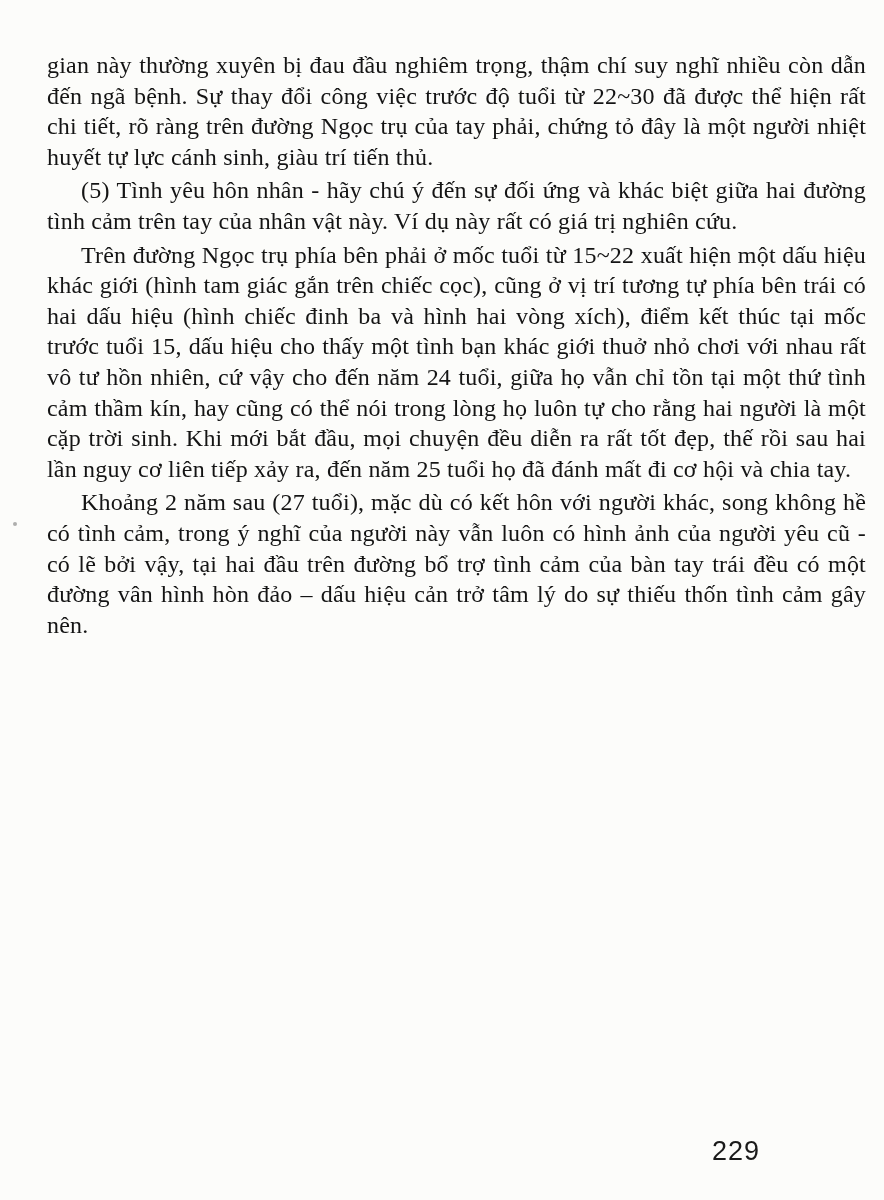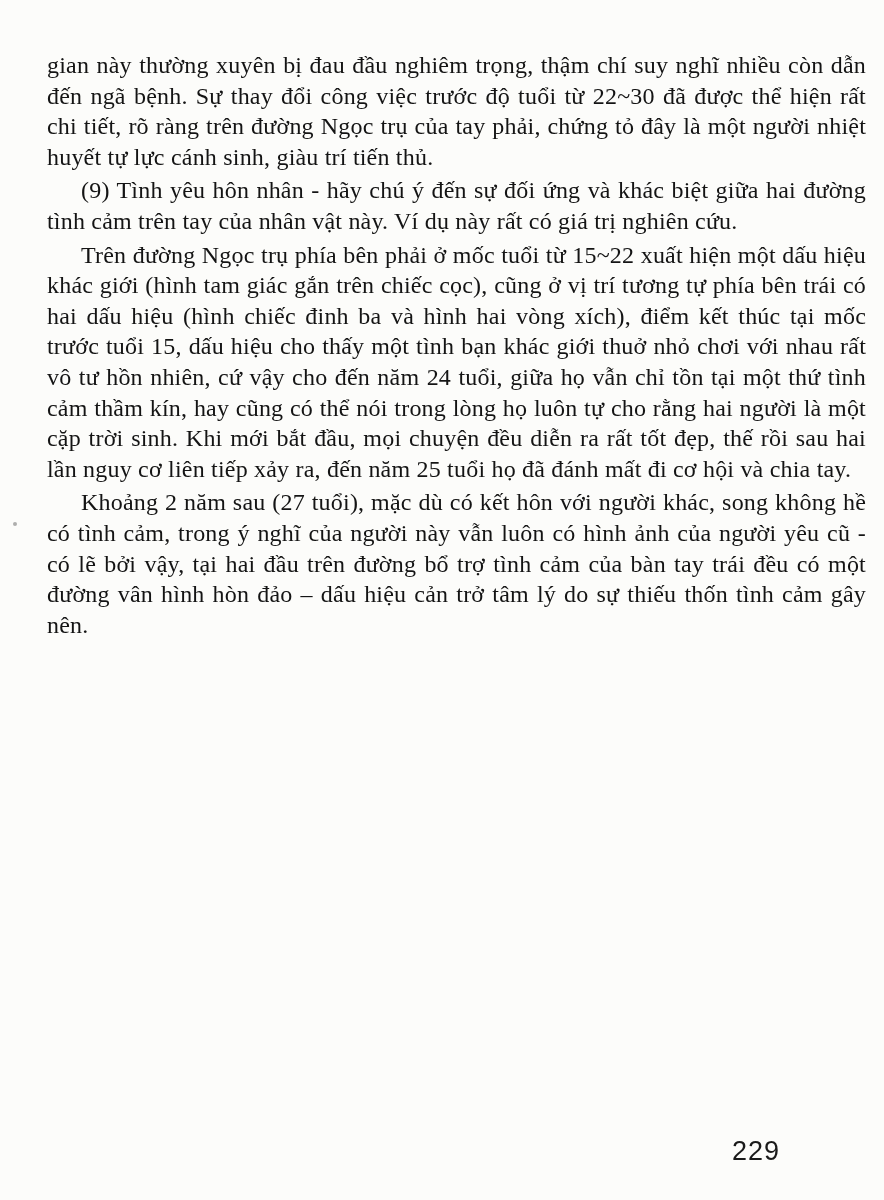--- a/index.html
+++ b/index.html
@@ -30,21 +30,21 @@
   }
   .text-block p {
     margin: 0 0 3px 0;
     text-indent: 34px;
   }
   .text-block p.no-indent {
     text-indent: 0;
   }
   .page-number {
     position: absolute;
-    right: 104px;
+    right: 124px;
     top: 1136px;
     font-family: "Liberation Sans", "DejaVu Sans", sans-serif;
     font-size: 27px;
     color: #1a1a1a;
     letter-spacing: 1px;
   }
   .scan-artifact-dot {
     position: absolute;
     left: 13px;
     top: 522px;
@@ -56,19 +56,19 @@
   }
 </style>
 </head>
 <body>
 
 <div class="page">
   <span class="scan-artifact-dot"></span>
 
   <main class="text-block">
     <p class="no-indent">gian này thường xuyên bị đau đầu nghiêm trọng, thậm chí suy nghĩ nhiều còn dẫn đến ngã bệnh. Sự thay đổi công việc trước độ tuổi từ 22~30 đã được thể hiện rất chi tiết, rõ ràng trên đường Ngọc trụ của tay phải, chứng tỏ đây là một người nhiệt huyết tự lực cánh sinh, giàu trí tiến thủ.</p>
-    <p>(9) Tình yêu hôn nhân - hãy chú ý đến sự đối ứng và khác biệt giữa hai đường tình cảm trên tay của nhân vật này. Ví dụ này rất có giá trị nghiên cứu.</p>
+    <p>(5) Tình yêu hôn nhân - hãy chú ý đến sự đối ứng và khác biệt giữa hai đường tình cảm trên tay của nhân vật này. Ví dụ này rất có giá trị nghiên cứu.</p>
     <p>Trên đường Ngọc trụ phía bên phải ở mốc tuổi từ 15~22 xuất hiện một dấu hiệu khác giới (hình tam giác gắn trên chiếc cọc), cũng ở vị trí tương tự phía bên trái có hai dấu hiệu (hình chiếc đinh ba và hình hai vòng xích), điểm kết thúc tại mốc trước tuổi 15, dấu hiệu cho thấy một tình bạn khác giới thuở nhỏ chơi với nhau rất vô tư hồn nhiên, cứ vậy cho đến năm 24 tuổi, giữa họ vẫn chỉ tồn tại một thứ tình cảm thầm kín, hay cũng có thể nói trong lòng họ luôn tự cho rằng hai người là một cặp trời sinh. Khi mới bắt đầu, mọi chuyện đều diễn ra rất tốt đẹp, thế rồi sau hai lần nguy cơ liên tiếp xảy ra, đến năm 25 tuổi họ đã đánh mất đi cơ hội và chia tay.</p>
     <p>Khoảng 2 năm sau (27 tuổi), mặc dù có kết hôn với người khác, song không hề có tình cảm, trong ý nghĩ của người này vẫn luôn có hình ảnh của người yêu cũ - có lẽ bởi vậy, tại hai đầu trên đường bổ trợ tình cảm của bàn tay trái đều có một đường vân hình hòn đảo – dấu hiệu cản trở tâm lý do sự thiếu thốn tình cảm gây nên.</p>
   </main>
 
   <div class="page-number">229</div>
 </div>
 
 </body></html>

